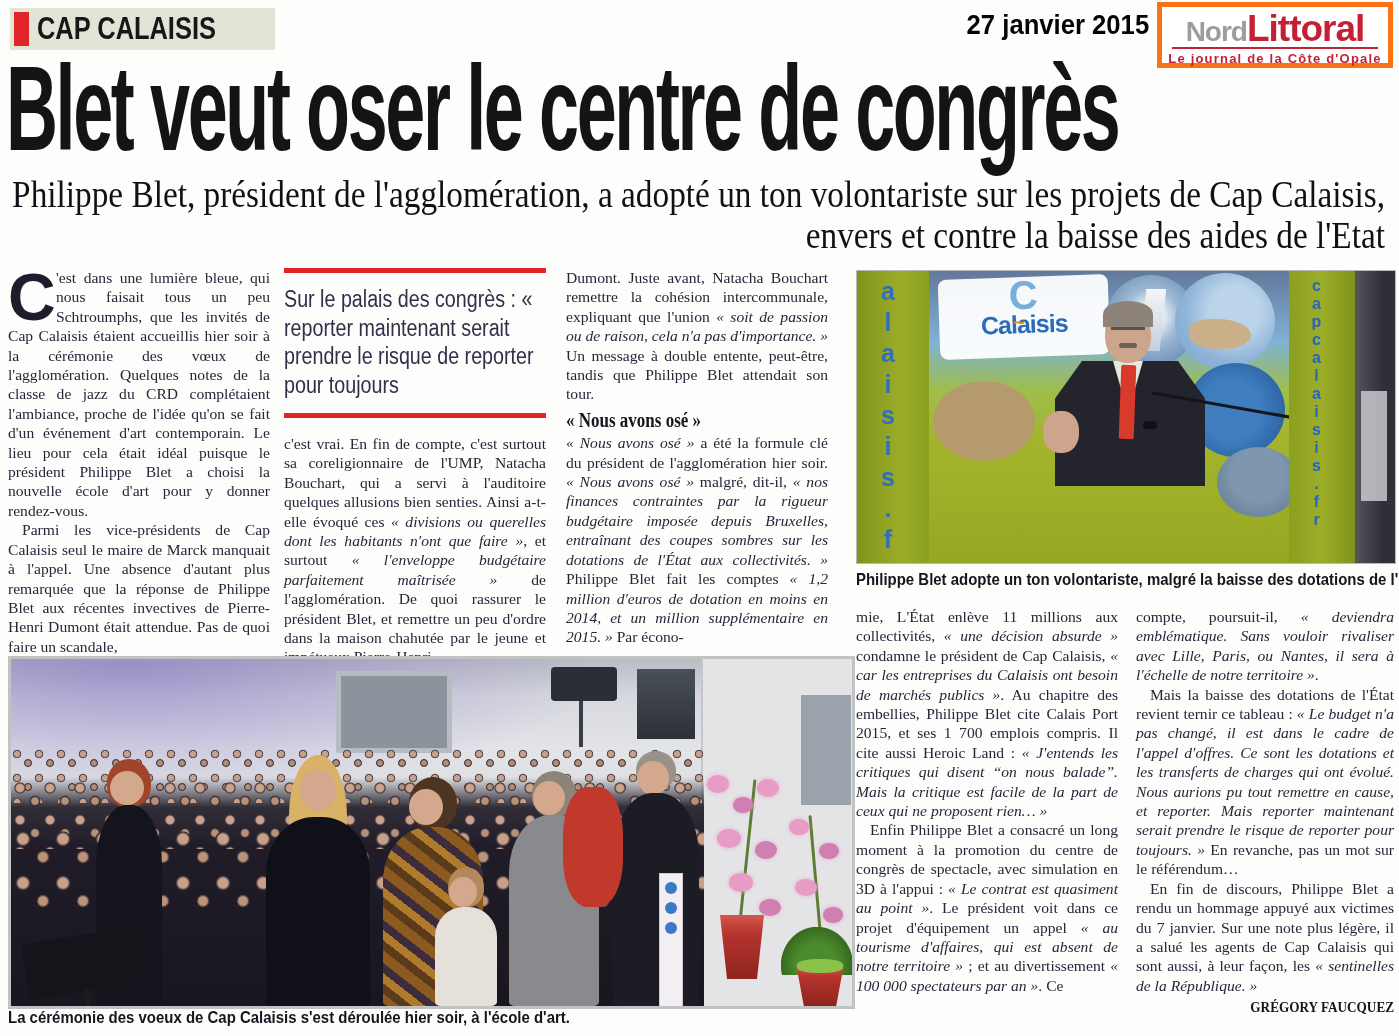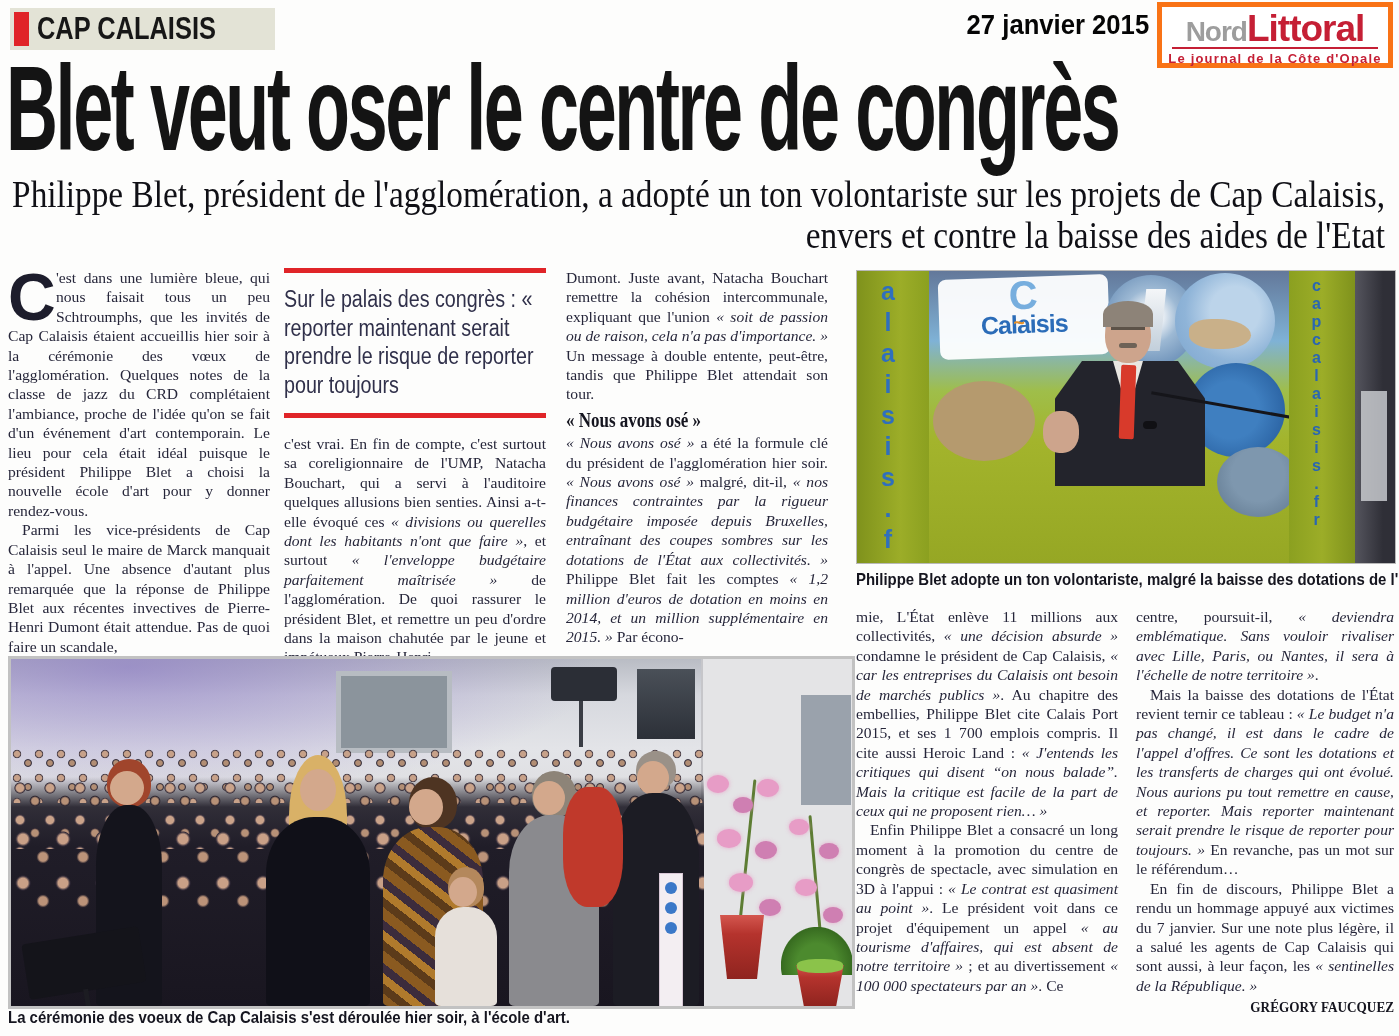--- a/index.html
+++ b/index.html
@@ -238,21 +238,21 @@
   <div class="caption cap-r">
       <div>Philippe Blet adopte un ton volontariste, malgré la baisse des dotations de l'Etat.</div>
     </div>
 
   <div class="col bodytext" style="left:856px;top:607px;">
     <p><span>mie, L'État enlève 11 millions aux collectivités, </span><i>« une décision absurde »</i><span> condamne le président de Cap Calaisis, </span><i>« car les entreprises du Calaisis ont besoin de marchés publics »</i><span>. Au chapitre des embellies, Philippe Blet cite Calais Port 2015, et ses 1 700 emplois compris. Il cite aussi Heroic Land : </span><i>« J'entends les critiques qui disent “on nous balade”. Mais la critique est facile de la part de ceux qui ne proposent rien… »</i></p>
     <p class="ind"><span>Enfin Philippe Blet a consacré un long moment à la promotion du centre de congrès de spectacle, avec simulation en 3D à l'appui : </span><i>« Le contrat est quasiment au point »</i><span>. Le président voit dans ce projet d'équipement un appel </span><i>« au tourisme d'affaires, qui est absent de notre territoire »</i><span> ; et au divertissement </span><i>« 100 000 spectateurs par an »</i><span>. Ce</span></p>
   </div>
 
   <div class="col bodytext" style="left:1136px;top:607px;width:258px;">
-    <p><span>centre, poursuit-il, </span><i>« deviendra emblématique. Sans vouloir rivaliser avec Lille, Paris, ou Nantes, il sera à l'échelle de notre territoire »</i><span>.</span></p>
+    <p><span>compte, poursuit-il, </span><i>« deviendra emblématique. Sans vouloir rivaliser avec Lille, Paris, ou Nantes, il sera à l'échelle de notre territoire »</i><span>.</span></p>
     <p class="ind"><span>Mais la baisse des dotations de l'État revient ternir ce tableau : </span><i>« Le budget n'a pas changé, il est dans le cadre de l'appel d'offres. Ce sont les dotations et les transferts de charges qui ont évolué. Nous aurions pu tout remettre en cause, et reporter. Mais reporter maintenant serait prendre le risque de reporter pour toujours. »</i><span> En revanche, pas un mot sur le référendum…</span></p>
     <p class="ind"><span>En fin de discours, Philippe Blet a rendu un hommage appuyé aux victimes du 7 janvier. Sur une note plus légère, il a salué les agents de Cap Calaisis qui sont aussi, à leur façon, les </span><i>« sentinelles de la République. »</i></p>
     <div class="byline">GRÉGORY FAUCQUEZ</div>
   </div>
 
   <div class="photo-b">
     <div class="glow"></div>
     <div class="mirror"></div>
     <div class="projector"></div>
     <div class="doorway"></div>

